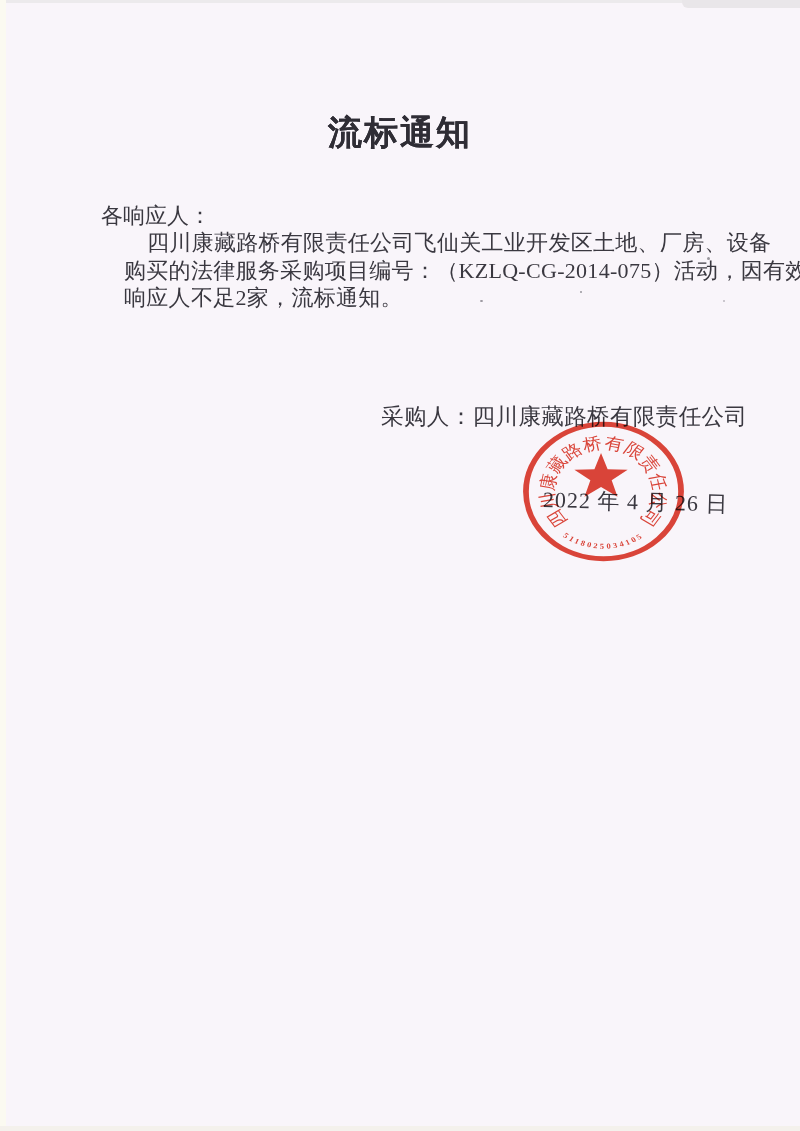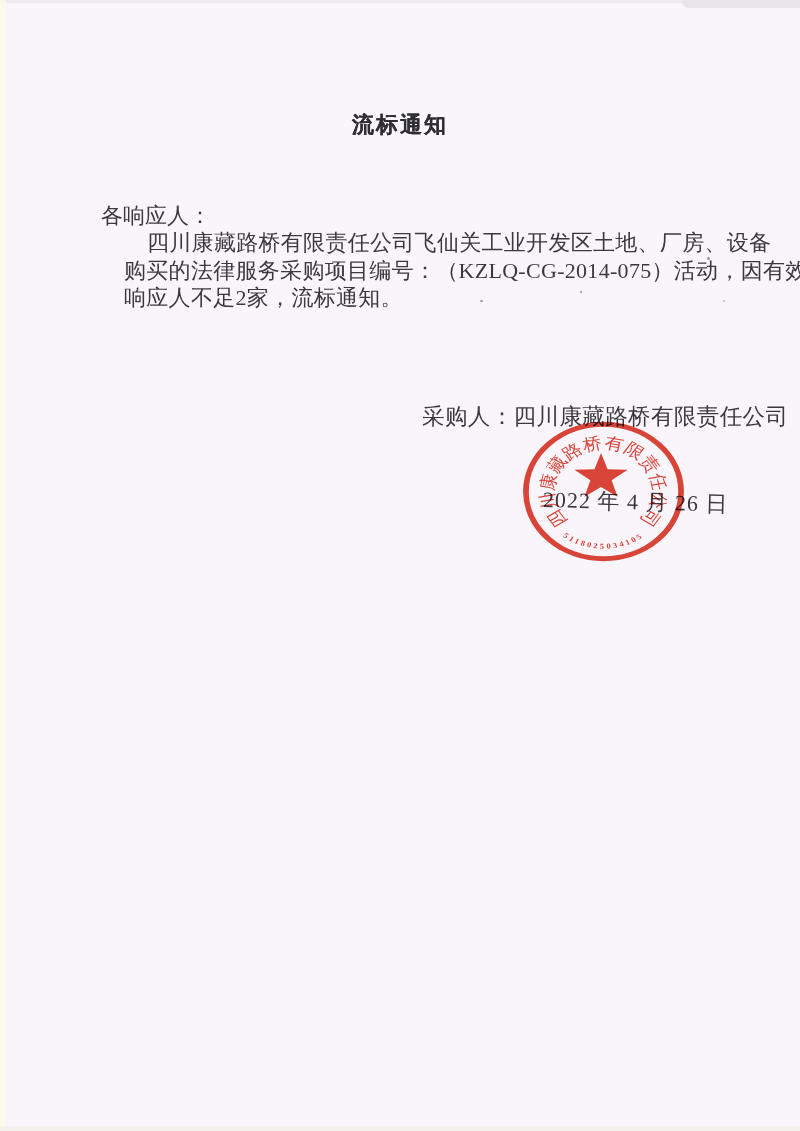--- a/index.html
+++ b/index.html
@@ -31,21 +31,21 @@
     background: #fbfaf1;
   }
   .edge-bottom {
     position: absolute; left: 0; right: 0; bottom: 0; height: 5px;
     background: #f4f1ec;
   }
   .doc-title {
     position: absolute;
     top: 110px; left: 0; right: 0;
     text-align: center;
-    font-size: 22px;
+    font-size: 34px;
     font-weight: bold;
     letter-spacing: 2px;
     color: #2f2d35;
     text-shadow: 0 0 0.6px #2f2d35;
   }
   .salutation {
     position: absolute;
     top: 201px; left: 101px;
     font-size: 22px;
     white-space: nowrap;
@@ -60,21 +60,20 @@
     margin-left: 24px;
   }
   .body-line { white-space: nowrap; }
   .body-line.indent { text-indent: 23px; }
   .signature {
     position: absolute;
     top: 401px; left: 381px;
     font-size: 22.5px;
     letter-spacing: 0.4px;
     white-space: nowrap;
-    margin-left: 41px;
   }
   .doc-date {
     position: absolute;
     top: 485px; left: 543px;
     font-size: 22px;
     letter-spacing: 1px;
     white-space: nowrap;
     transform: rotate(1.4deg);
     transform-origin: left center;
   }

